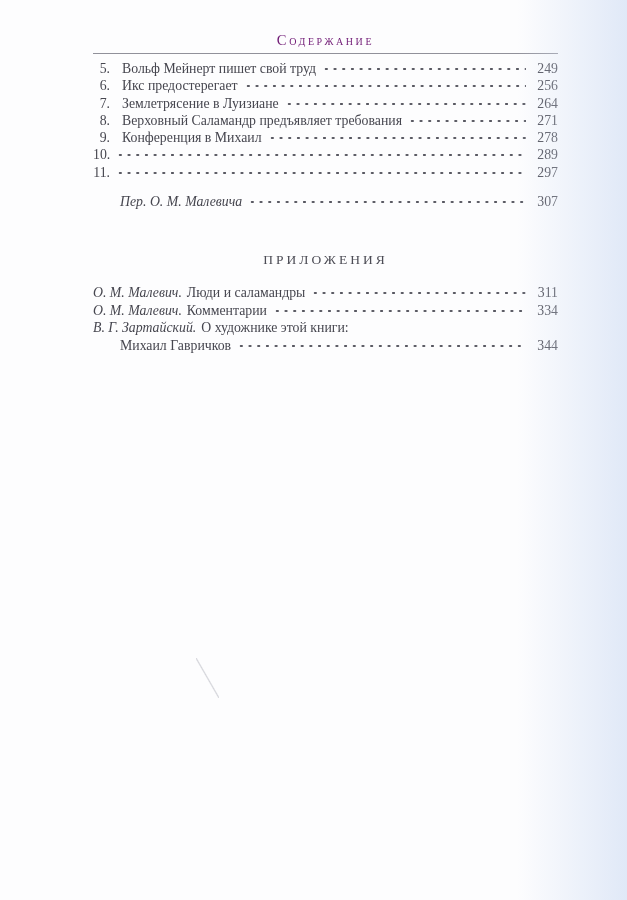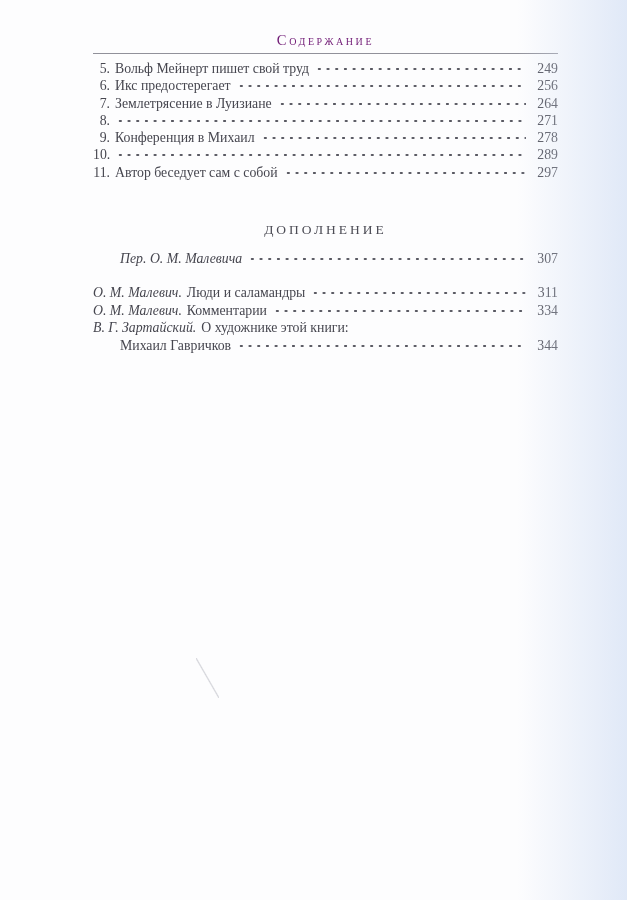--- a/index.html
+++ b/index.html
@@ -50,21 +50,21 @@
   .row {
     display: flex;
     align-items: baseline;
     line-height: 17.3px;
     white-space: nowrap;
   }
   .num {
     flex: 0 0 17px;
     text-align: right;
   }
-  .lbl { margin-left: 5px; }
+  .lbl { margin-left: 12px; }
   .leader {
     flex: 1 1 auto;
     min-width: 10px;
     height: 12px;
     margin: 0 4px 0 6px;
     background-image: radial-gradient(circle, #565660 1.05px, rgba(86,86,96,0) 1.45px);
     background-size: 8.7px 8px;
     background-repeat: repeat-x;
     background-position: left bottom;
   }
@@ -126,52 +126,52 @@
         <span class="pg">256</span>
       </li>
       <li class="row">
         <span class="num">7.</span>
         <span class="lbl">Землетрясение в Луизиане</span>
         <span class="leader"></span>
         <span class="pg">264</span>
       </li>
       <li class="row">
         <span class="num">8.</span>
+        <span class="lbl">Верховный Саламандр предъявляет требования</span>
         <span class="leader"></span>
         <span class="pg">271</span>
       </li>
       <li class="row">
         <span class="num">9.</span>
         <span class="lbl">Конференция в Михаил</span>
         <span class="leader"></span>
         <span class="pg">278</span>
       </li>
       <li class="row">
         <span class="num">10.</span>
         <span class="leader"></span>
         <span class="pg">289</span>
       </li>
       <li class="row">
         <span class="num">11.</span>
-        <span class="lbl">Автор беседует сам с собой</span>
         <span class="leader"></span>
         <span class="pg">297</span>
       </li>
     </ul>
 
-    <h2 class="section-heading">ДОПОЛНЕНИЕ</h2>
 
     <div class="entries">
       <div class="row indent">
         <span class="it">Пер. О. М. Малевича</span>
         <span class="leader"></span>
         <span class="pg">307</span>
       </div>
     </div>
 
+    <h2 class="section-heading">ПРИЛОЖЕНИЯ</h2>
 
     <div class="entries app">
       <div class="row">
         <span class="it">О. М. Малевич.</span>
         <span class="after-author">Люди и саламандры</span>
         <span class="leader"></span>
         <span class="pg">311</span>
       </div>
       <div class="row">
         <span class="it">О. М. Малевич.</span>

